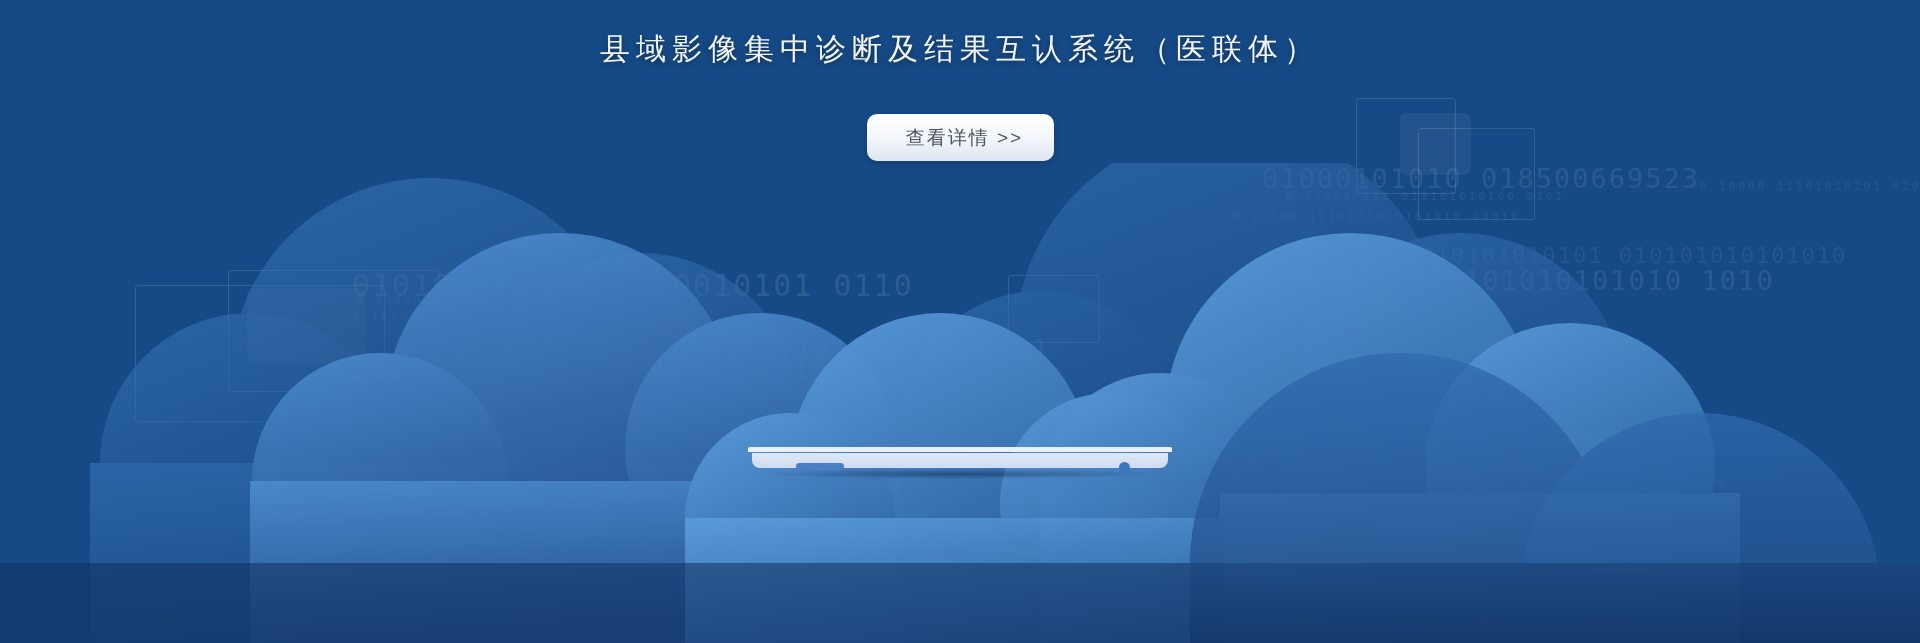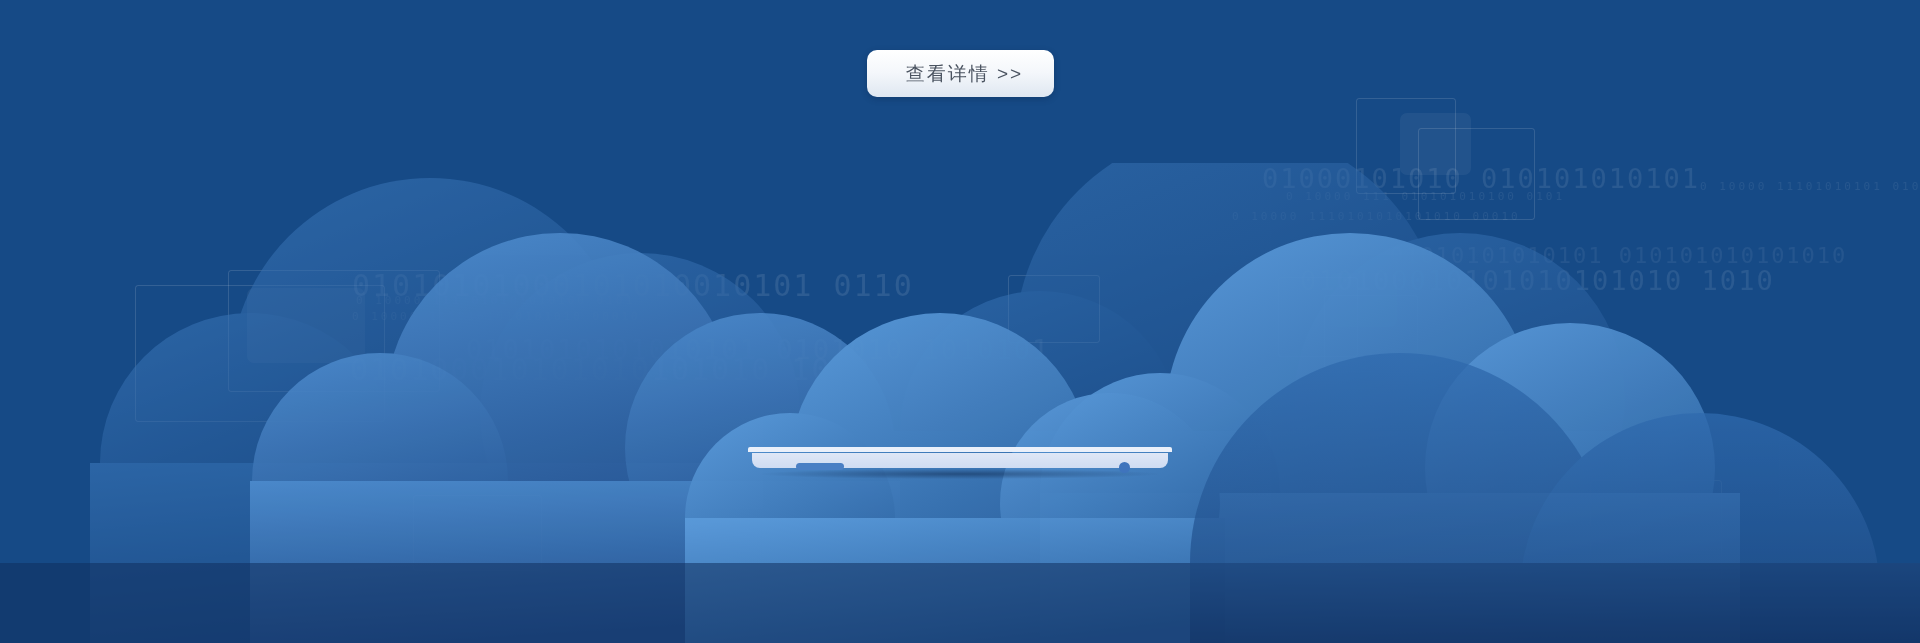--- a/index.html
+++ b/index.html
@@ -163,21 +163,21 @@
 
     <div class="rect-outline" style="left:1590px; top:480px; width:132px; height:104px;"></div>
     <div class="rect-outline" style="left:1008px; top:275px; width:92px; height:68px;"></div>
 
     <div class="binary b3" style="left:352px; top:268px;">01010101000101010010101 0110</div>
     <div class="binary b2" style="left:356px; top:294px;">0 10000 111        010101010100    0101</div>
     <div class="binary b2" style="left:352px; top:310px;">0 10000 1110101010101010 00010</div>
     <div class="binary b1" style="left:466px; top:334px;">0101010101010101 0101010 1010101</div>
     <div class="binary b3" style="left:350px; top:352px;">010100010101010101010 1010</div>
 
-    <div class="binary b1" style="left:1262px; top:163px;">01000101010 010101010101</div>
+    <div class="binary b1" style="left:1262px; top:163px;">01000101010 018500669523</div>
     <div class="binary b2" style="left:1286px; top:190px;">0 10000 111        010101010100    0101</div>
     <div class="binary b2" style="left:1232px; top:210px;">0 10000 1110101010101010 00010</div>
     <div class="binary b4" style="left:1390px; top:243px;">01010101010101 010101010101010</div>
     <div class="binary b1" style="left:1300px; top:265px;">010100010101010101010 1010</div>
     <div class="binary b2" style="left:1700px; top:180px;">0 10000 11101010101 01010</div>
   </div>
 
   <svg class="clouds" viewBox="0 0 1920 480" preserveAspectRatio="none">
     <defs>
       <linearGradient id="cl1" x1="0" y1="0" x2="0.25" y2="1">
@@ -244,16 +244,17 @@
   <div class="device">
     <div class="device-shadow"></div>
     <div class="device-lid"></div>
     <div class="device-base">
       <div class="device-port"></div>
       <div class="device-dot"></div>
     </div>
   </div>
 
   <div class="content">
+    <h2 class="subtitle">县域影像集中诊断及结果互认系统（医联体）</h2>
     <button class="cta">查看详情 &gt;&gt;</button>
   </div>
 
 </div>
 
 </body></html>

